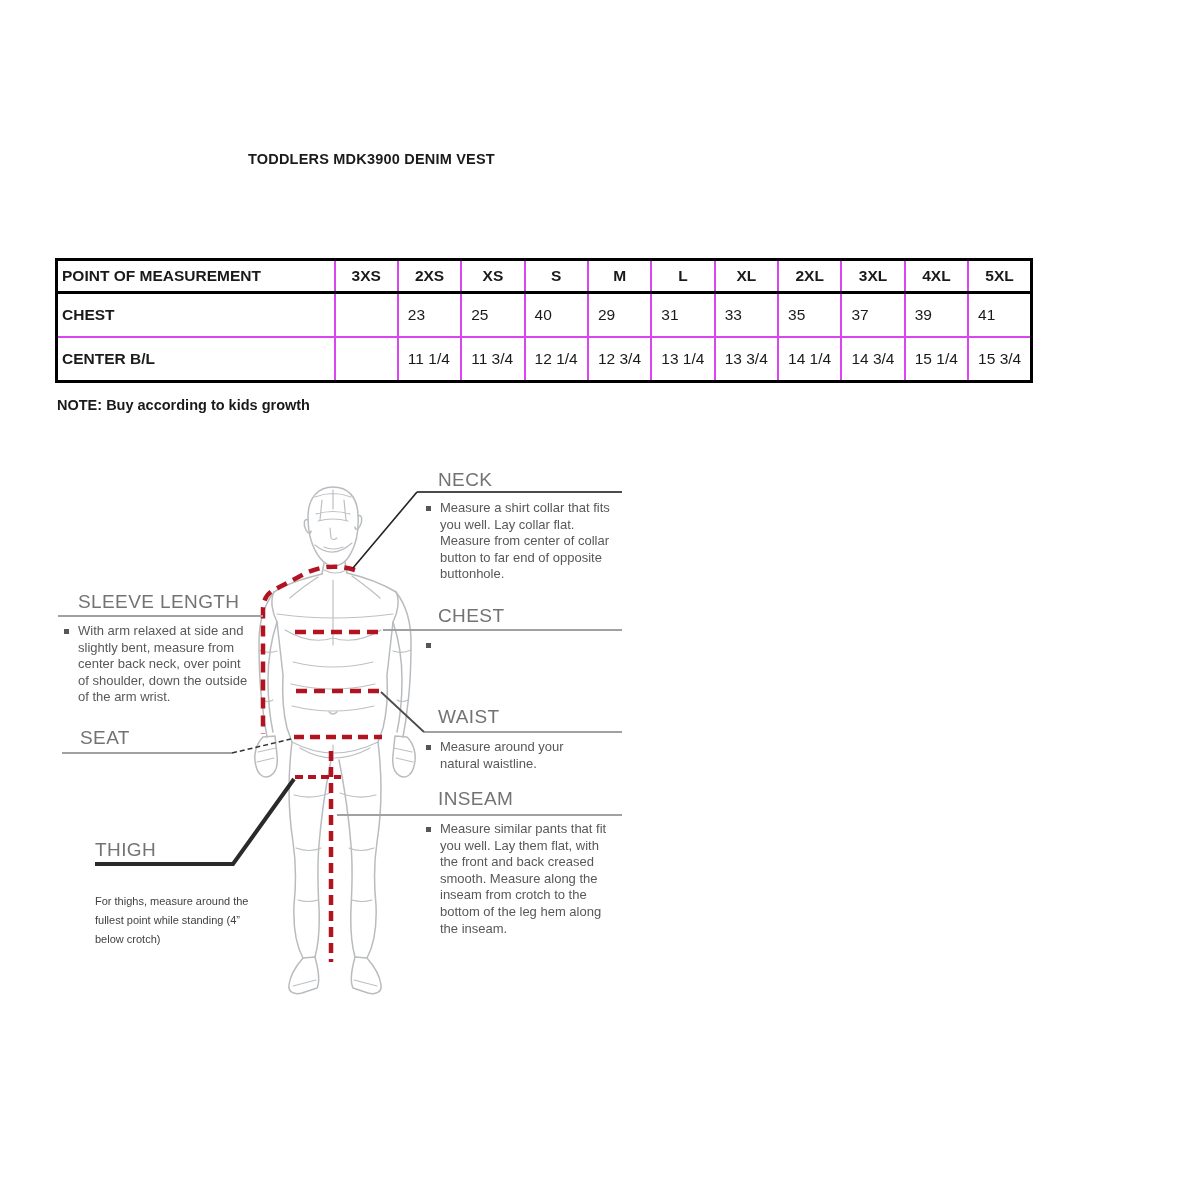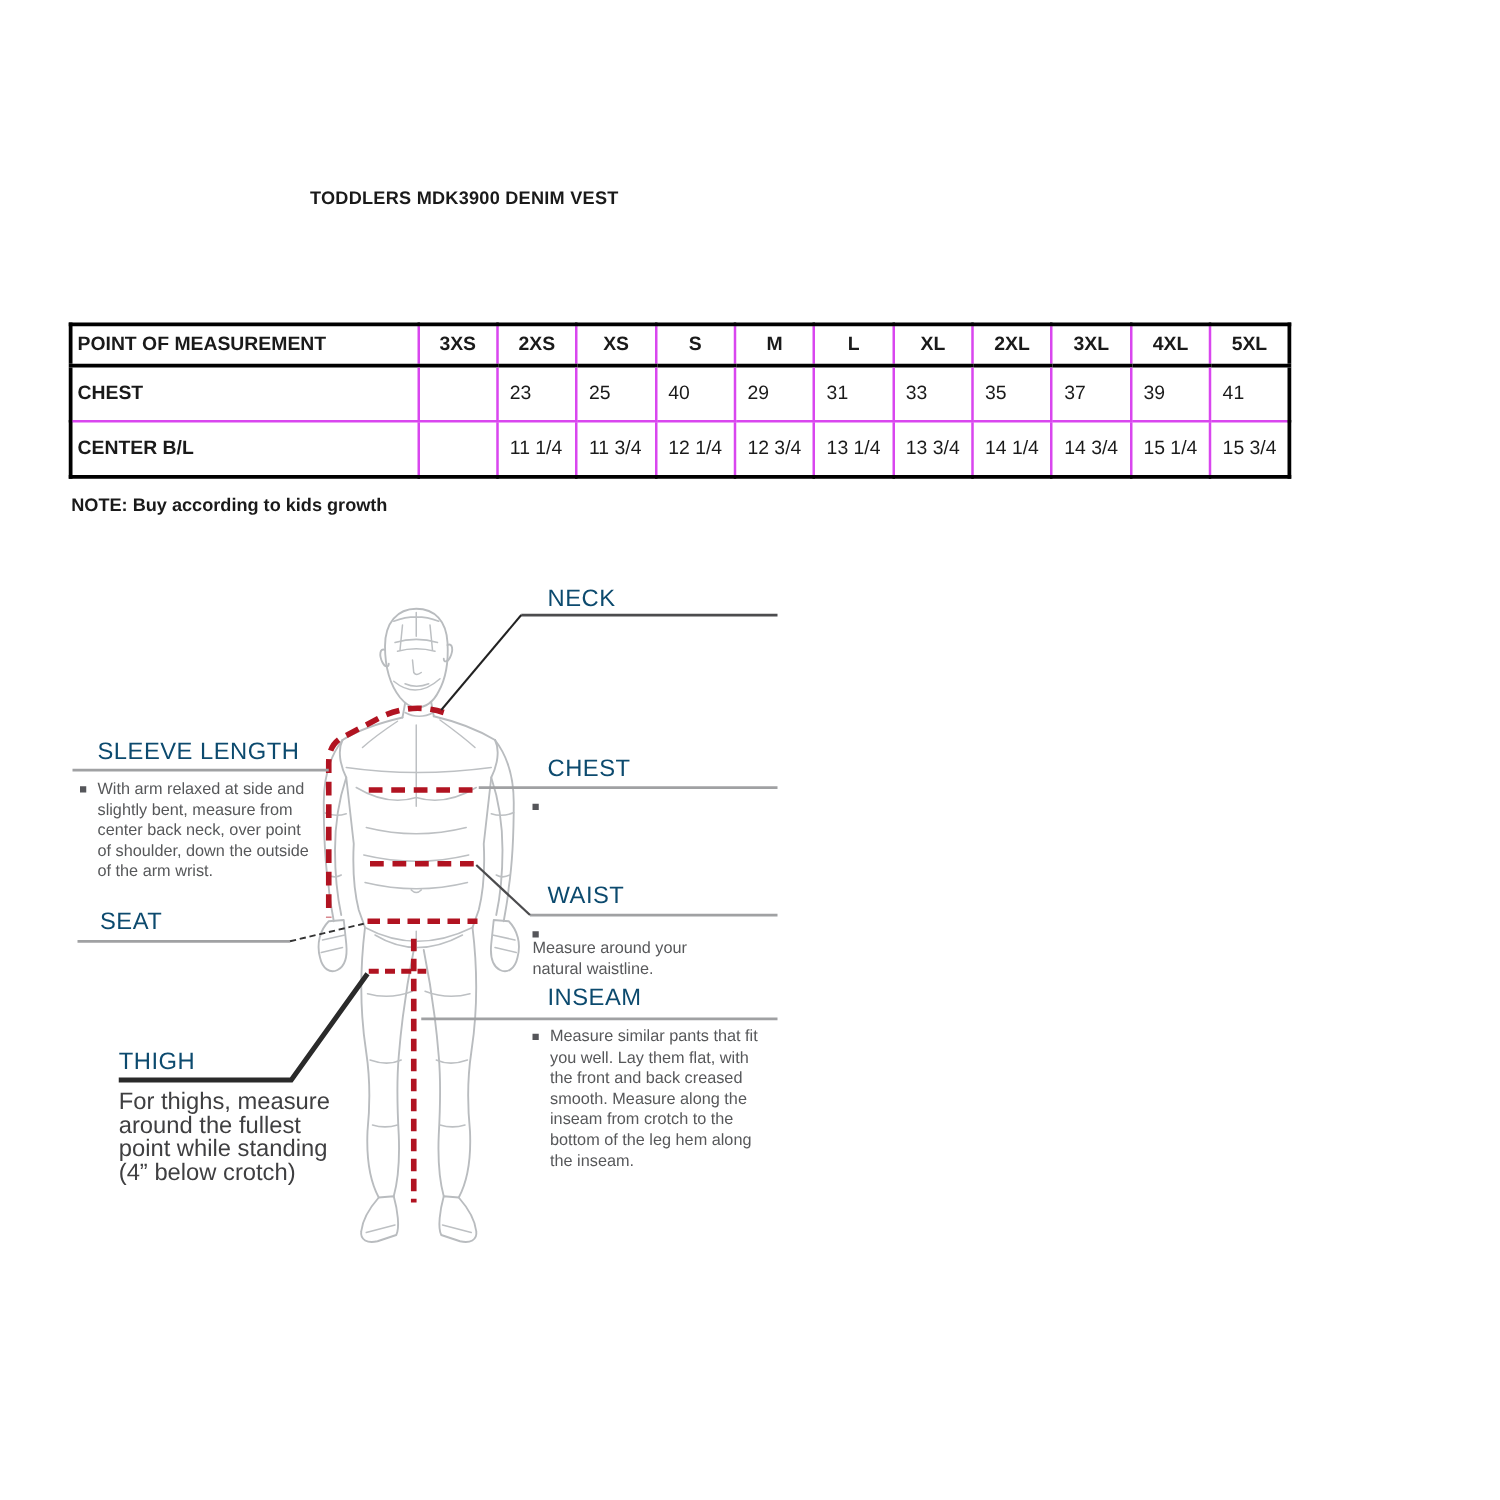--- a/index.html
+++ b/index.html
@@ -20,27 +20,27 @@
     border:2px solid #d946ef;font-size:15.5px;overflow:hidden;white-space:nowrap;
     vertical-align:middle;
   }
   table.size-table thead th{height:28px;font-weight:bold;text-align:center;border-bottom:3px solid #000;}
   table.size-table thead th.col-label{text-align:left;padding-left:4px;}
   table.size-table td{height:40px;font-weight:normal;text-align:left;padding-left:9px;}
   table.size-table td.row-label{font-weight:bold;padding-left:4px;}
   
   .note-line{font-size:14.5px;font-weight:bold;line-height:26px;white-space:nowrap;}
   
-  .guide-heading{font-size:19px;letter-spacing:.4px;color:#0c4a6e;white-space:nowrap;}
+  .guide-heading{font-size:19px;letter-spacing:.4px;color:#737373;white-space:nowrap;}
   .guide-list{display:flex;align-items:flex-start;}
   .guide-list .bullet{
     width:5px;height:5px;background:#55565a;margin-top:6px;margin-right:9px;flex:0 0 auto;
   }
   .guide-text{font-size:13px;line-height:16.6px;color:#57585a;}
-  .thigh-text{font-size:19px;line-height:19px;color:#3f3f41;}
+  .thigh-text{font-size:11px;line-height:19px;color:#3f3f41;margin-top:20px;}
   svg{position:absolute;left:0;top:0;}
 </style>
 </head>
 <body>
 
 <div class="page">
 
   <div class="abs doc-title" style="left:248px;top:151px;">TODDLERS MDK3900 DENIM VEST</div>
 
   <table class="size-table">
@@ -162,28 +162,32 @@
       <path d="M417,492 L353,568" stroke="#222" stroke-width="1.6"></path>
       <path d="M383,630 L622,630" stroke="#a0a1a3" stroke-width="2.2"></path>
       <path d="M424,732 L622,732" stroke="#a0a1a3" stroke-width="2.2"></path>
       <path d="M381,692 L424,732" stroke="#4c4c4e" stroke-width="1.8"></path>
       <path d="M337,815 L622,815" stroke="#a0a1a3" stroke-width="2.2"></path>
       <path d="M95,864 L233,864 L294,779" stroke="#2a2a2a" stroke-width="4" stroke-linejoin="miter"></path>
     </g>
   </svg>
 
   <div class="abs guide-heading" style="left:438px;top:469px;">NECK</div>
+  <div class="abs guide-list" style="left:426px;top:500px;width:192px;">
+    <span class="bullet"></span>
+    <div class="guide-text" style="width:172px;">Measure a shirt collar that fits you well. Lay collar flat. Measure from center of collar button to far end of opposite buttonhole.</div>
+  </div>
 
   <div class="abs guide-heading" style="left:438px;top:605px;">CHEST</div>
   <div class="abs guide-list" style="left:426px;top:637px;width:192px;">
     <span class="bullet"></span>
   </div>
 
   <div class="abs guide-heading" style="left:438px;top:706px;">WAIST</div>
-  <div class="abs guide-list" style="left:426px;top:739px;width:192px;flex-direction:column;">
+  <div class="abs guide-list" style="left:426px;top:739px;width:192px;">
     <span class="bullet"></span>
     <div class="guide-text" style="width:140px;">Measure around your natural waistline.</div>
   </div>
 
   <div class="abs guide-heading" style="left:438px;top:788px;">INSEAM</div>
   <div class="abs guide-list" style="left:426px;top:821px;width:192px;">
     <span class="bullet"></span>
     <div class="guide-text" style="width:175px;">Measure similar pants that fit you well. Lay them flat, with the front and back creased smooth. Measure along the inseam from crotch to the bottom of the leg hem along the inseam.</div>
   </div>
 

